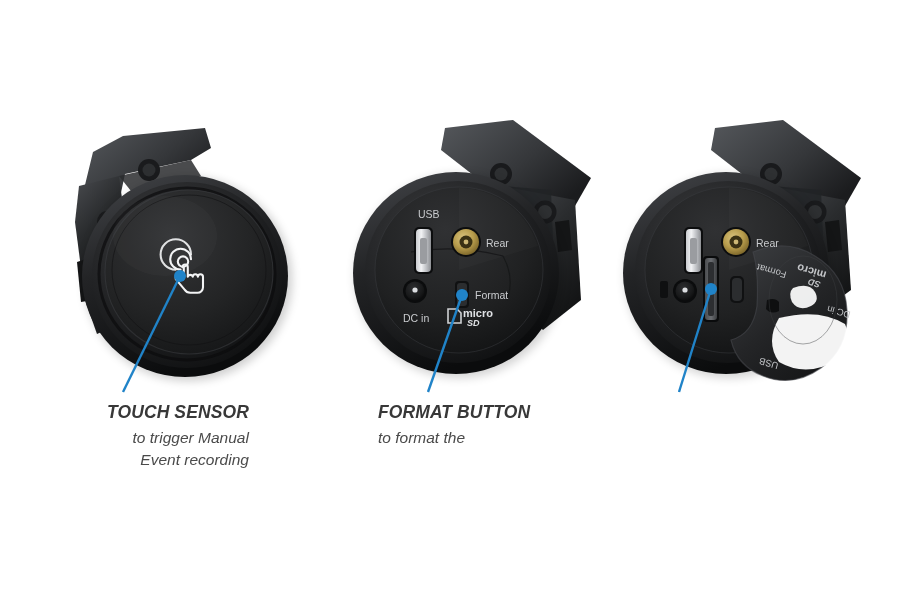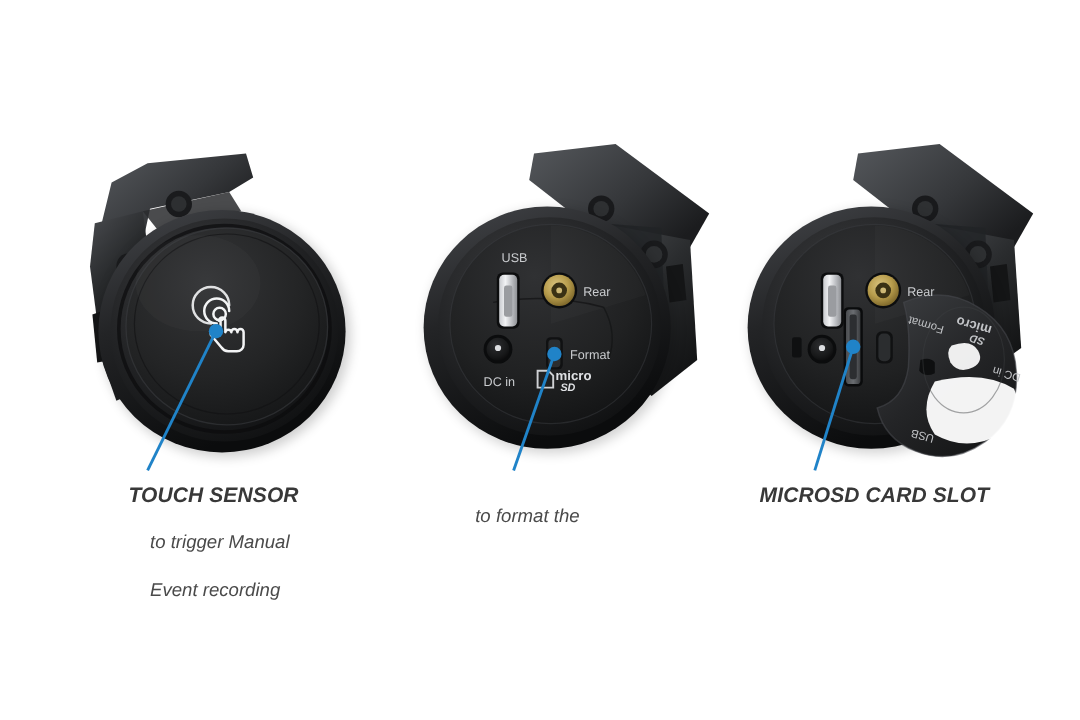--- a/index.html
+++ b/index.html
@@ -14,21 +14,21 @@
   svg.scene{position:absolute;left:0;top:0;width:900px;height:600px;}
 
   .caption{position:absolute;}
   .cap-title{
     font-size:17.5px;font-weight:bold;font-style:italic;
     color:#383838;letter-spacing:.1px;white-space:nowrap;
     line-height:1.25;margin:0 0 3px 0;
   }
   .cap-line{
     font-size:15.5px;font-style:italic;color:#4a4a4a;
-    line-height:1.45;white-space:nowrap;margin:18px;
+    line-height:1.45;white-space:nowrap;margin:0;
   }
 </style>
 </head>
 <body>
 
 <div id="stage">
 
   <svg class="scene" viewBox="0 0 900 600">
     <defs>
       <radialGradient id="bodyG" cx="38%" cy="30%" r="78%">
@@ -278,27 +278,27 @@
 
     <g font-family="Liberation Sans, sans-serif" fill="#c2c4c7" font-size="9.5">
       <text x="772" y="272" transform="rotate(196,772,272)">Format</text>
       <text x="812" y="272" font-size="11" font-weight="bold" transform="rotate(196,812,272)">micro</text>
       <text x="806" y="282" font-size="9" font-weight="bold" font-style="italic" transform="rotate(196,806,282)">SD</text>
       <text x="836" y="312" transform="rotate(196,836,312)">DC in</text>
       <text x="764" y="363" transform="rotate(196,764,363)">USB</text>
     </g>
   </svg>
 
-  <div class="caption" style="left:92px;top:402px;">
+  <div class="caption" style="left:92px;top:402px;text-align:right;">
     <p class="cap-title">TOUCH SENSOR</p>
     <p class="cap-line">to trigger Manual</p>
     <p class="cap-line">Event recording</p>
   </div>
 
   <div class="caption" style="left:363px;top:402px;">
+    <p class="cap-title">FORMAT BUTTON</p>
     <p class="cap-line">to format the</p>
   </div>
 
   <div class="caption" style="left:618px;top:402px;">
-    <p class="cap-title">MICROSD CARD SLOT</p>
   </div>
 
 </div>
 
 </body></html>

